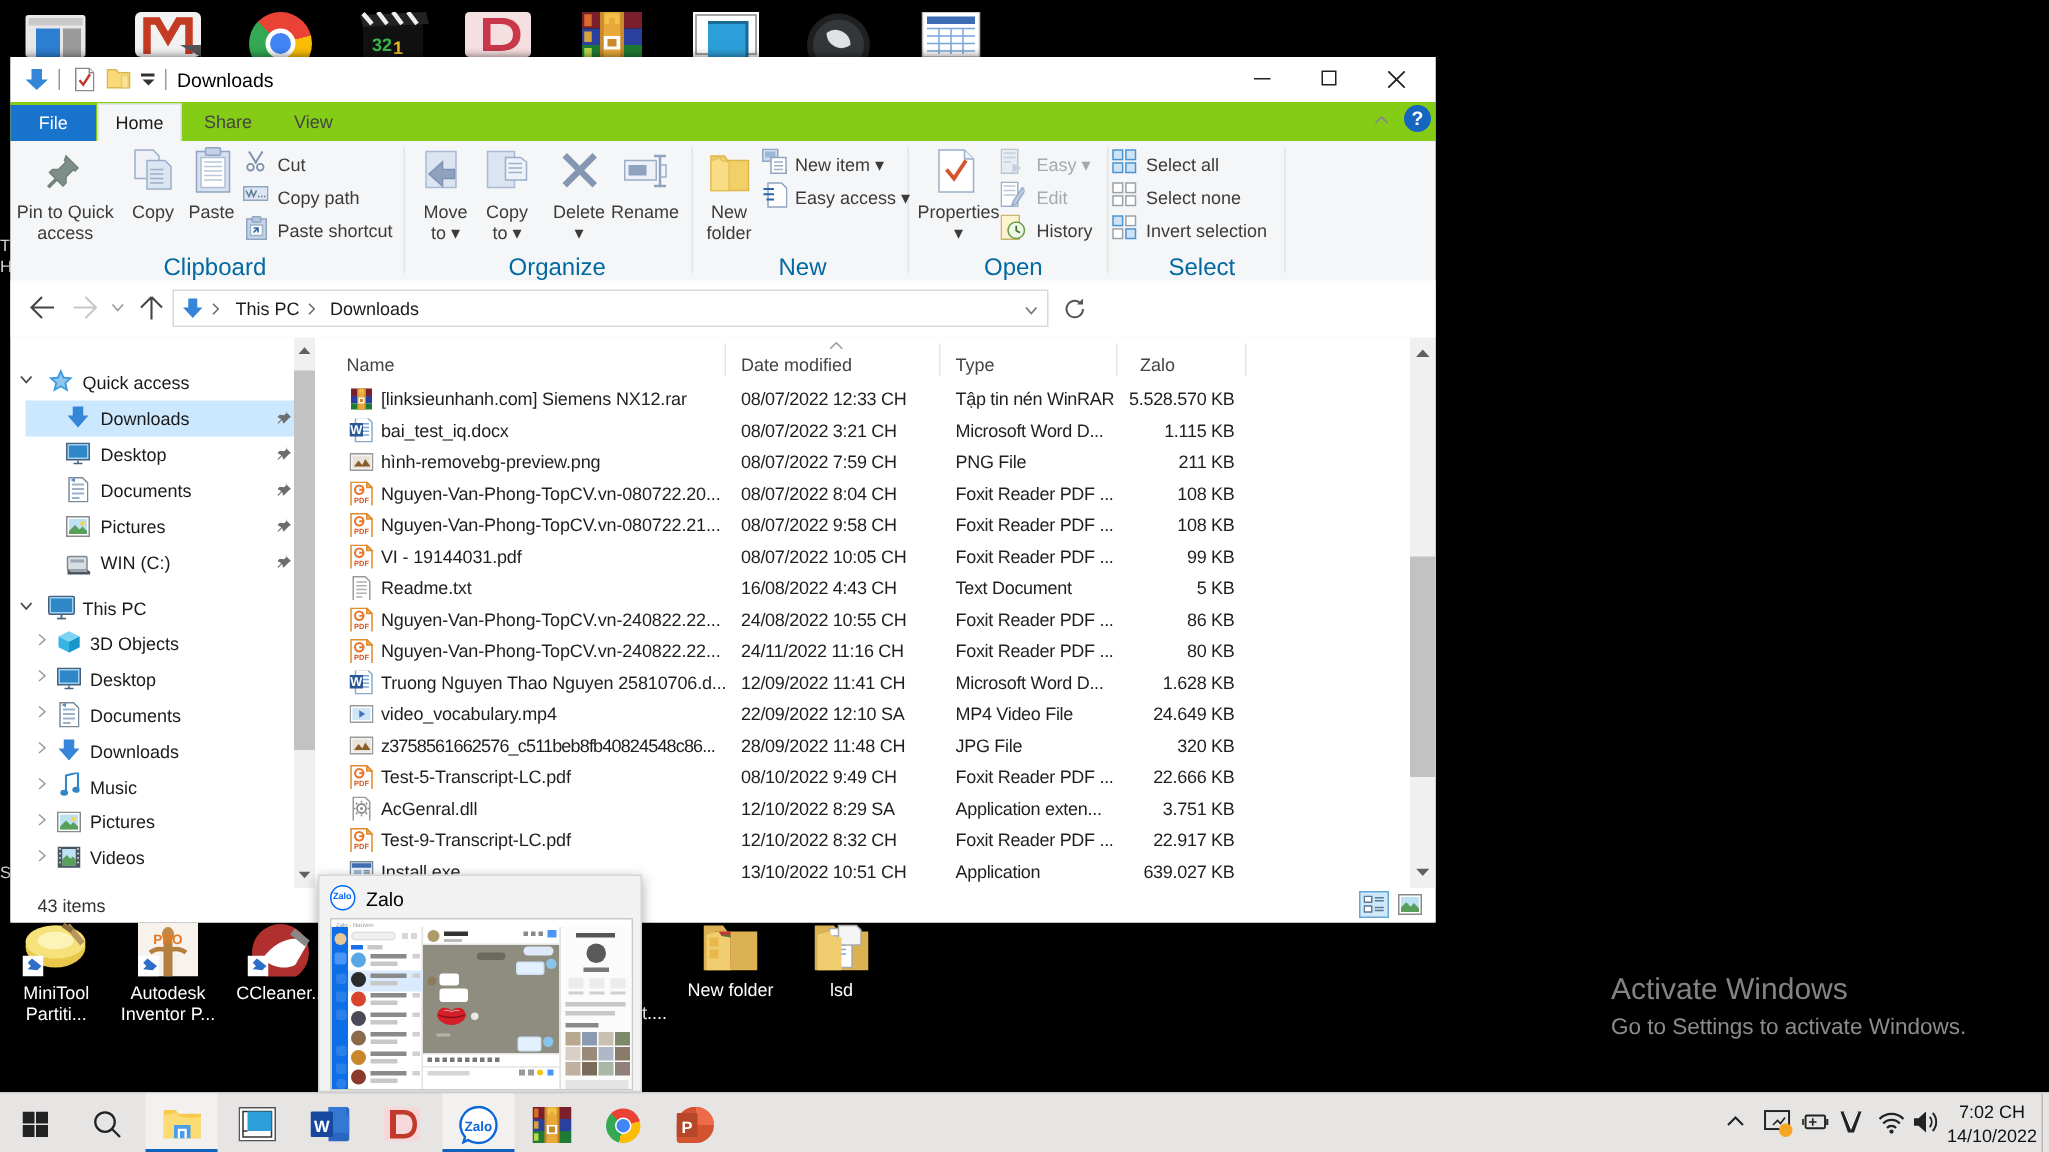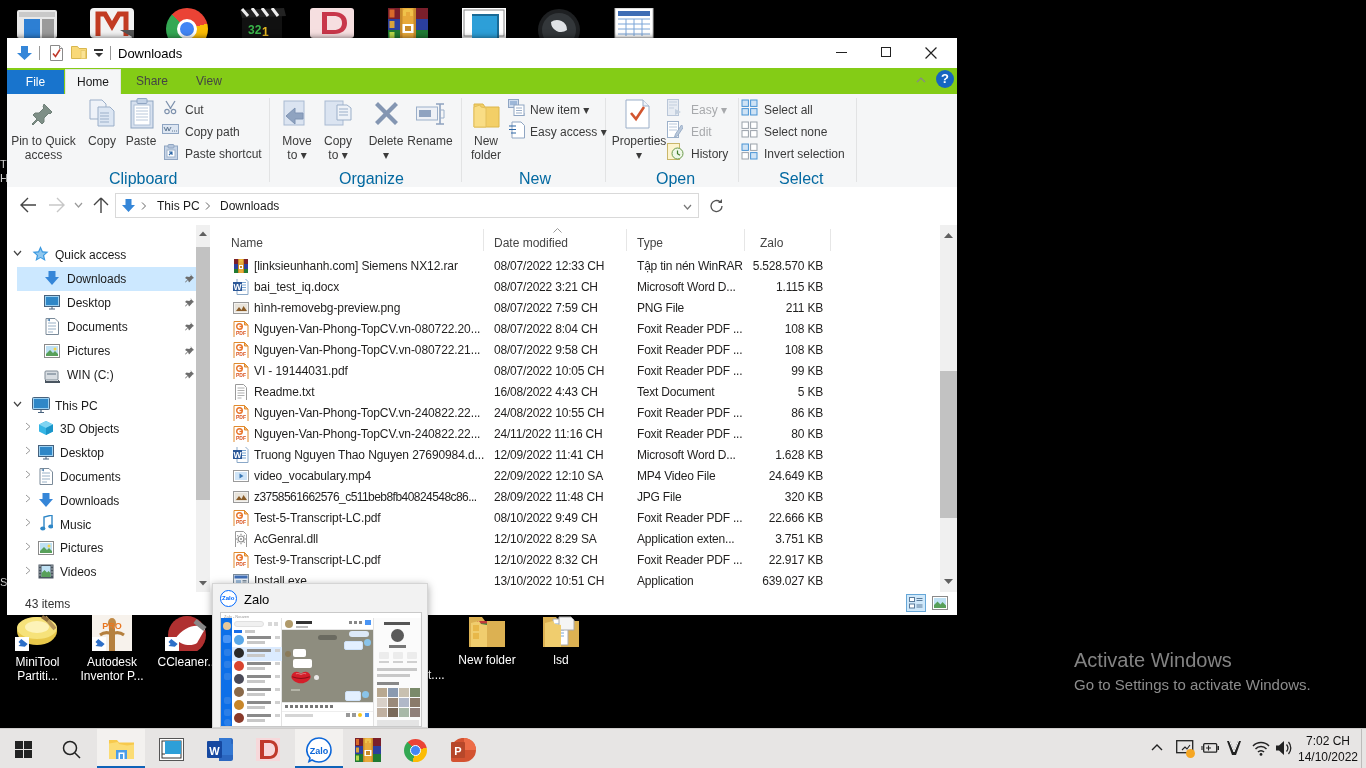--- a/index.html
+++ b/index.html
@@ -592,21 +592,21 @@
             <div class="ctype">Foxit Reader PDF ...</div>
             <div class="csize">80 KB</div>
           </div>
 <div class="row" style="top:220px">
             <svg class="ficon" viewBox="0 0 16 16">
               <path d="M4 1h8l3 3v13H4z" fill="#fff" stroke="#8aa8c8" transform="translate(0,-1.5)"></path>
               <path d="M6 3.5h7M6 6h7M6 8.5h7M6 11h7" stroke="#7ba7d4"></path>
               <rect x="0" y="3" width="9" height="9" fill="#2b5797"></rect>
               <text x="4.5" y="10.5" font-size="8.5" fill="#fff" font-weight="bold" text-anchor="middle" font-family="Liberation Sans">W</text>
             </svg>
-            <div class="cname">Truong Nguyen Thao Nguyen 27690984.d...</div>
+            <div class="cname">Truong Nguyen Thao Nguyen 25810706.d...</div>
             <div class="cdate">12/09/2022 11:41 CH</div>
             <div class="ctype">Microsoft Word D...</div>
             <div class="csize">1.628 KB</div>
           </div>
 <div class="row" style="top:241px">
             <svg class="ficon" viewBox="0 0 16 16">
               <rect x="0.5" y="2.5" width="15" height="11" fill="#fff" stroke="#9a9a9a"></rect>
               <rect x="2" y="4" width="12" height="8" fill="#cfe4f7"></rect>
               <path d="M6.5 5.5l4 2.5-4 2.5z" fill="#3b78b5"></path>
             </svg>

